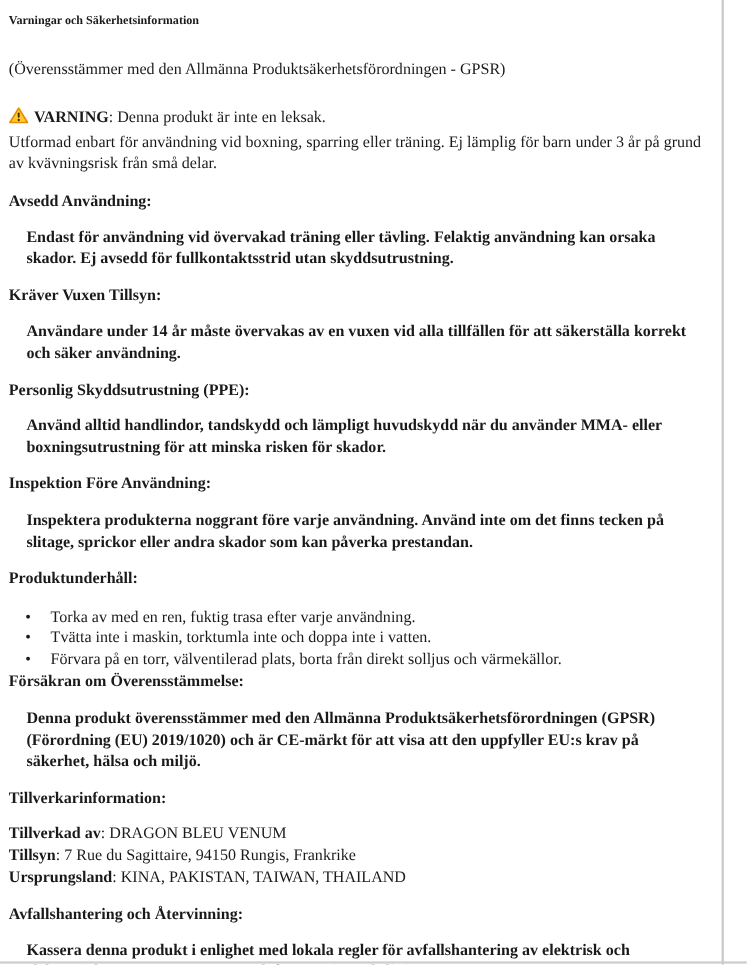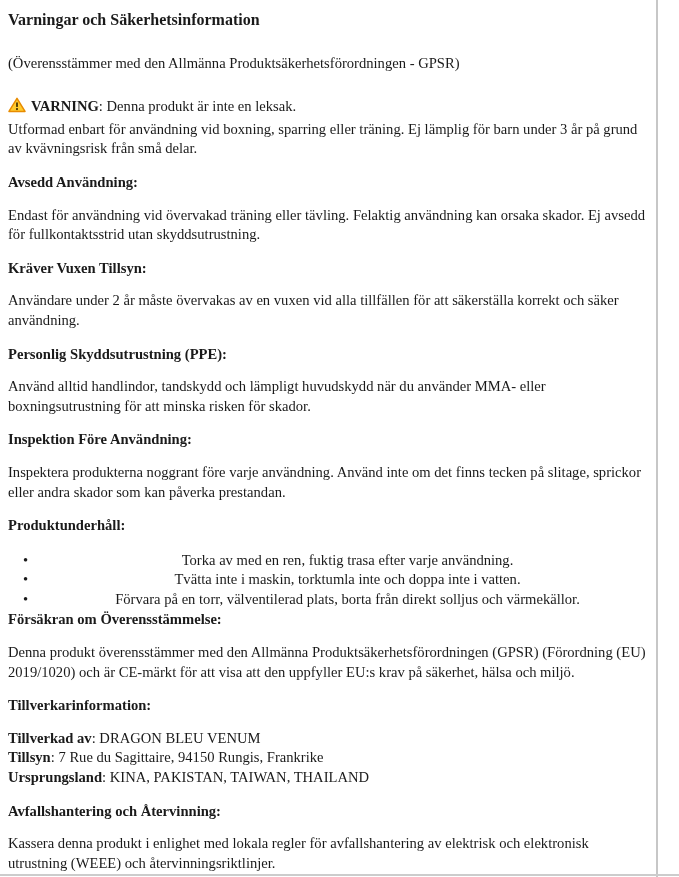--- a/index.html
+++ b/index.html
@@ -3,31 +3,31 @@
 <meta charset="utf-8">
 <style>
   html,body{margin:0;padding:0;}
   body{
     width:679px;height:877px;position:relative;overflow:hidden;
     background:#ffffff;color:#1a1a1a;
     font-family:"Liberation Serif","DejaVu Serif",serif;
     font-size:14.6px;line-height:19.6px;
   }
   .page{position:absolute;top:5px;left:8px;width:641px;}
-  .title{font-weight:bold;font-size:16px;margin:5px 0 14px;}
+  .title{font-weight:bold;font-size:11px;margin:5px 0 14px;}
   .sub{margin:24px 0;}
   .h{font-weight:bold;margin:14px 0 13px;}
   .h.tight{margin-top:1px;}
-  .p{margin:13px 0 14px;}
+  .p{margin:13px 16px 14px;font-weight:bold;}
   .warn-group{margin:14px 0;}
   .warn-line{margin:0 0 1px;}
   .warn-label{font-weight:bold;}
   .warn-icon{display:inline-block;vertical-align:-2px;margin-right:5px;}
   ul.bullets{list-style:none;margin:15px 0 0;padding:0 0 0 13px;}
-  ul.bullets li{position:relative;padding-left:25px;margin:0;text-align:center;}
+  ul.bullets li{position:relative;padding-left:25px;margin:0;}
   ul.bullets li::before{content:"•";position:absolute;left:2px;top:0;}
   .mrows{margin:13px 0 14px;font-family:Liberation Serif, serif;}
   .mrow .lbl{font-weight:bold;}
   .vline{position:absolute;top:0;left:656px;width:2px;height:877px;background:#c7c7c7;}
   .hline{position:absolute;left:0;bottom:1px;width:679px;height:2px;background:#cccccc;}
 </style>
 </head>
 <body>
 
 <div class="page">
@@ -45,21 +45,21 @@
             <circle cx="9" cy="12.1" r="1.05" fill="#3d2b00"></circle>
           </svg></span><span class="warn-label">VARNING</span><span>: Denna produkt är inte en leksak.</span>
     </div>
     <div>Utformad enbart för användning vid boxning, sparring eller träning. Ej lämplig för barn under 3 år på grund av kvävningsrisk från små delar.</div>
   </div>
 
   <div class="h">Avsedd Användning:</div>
   <div class="p">Endast för användning vid övervakad träning eller tävling. Felaktig användning kan orsaka skador. Ej avsedd för fullkontaktsstrid utan skyddsutrustning.</div>
 
   <div class="h">Kräver Vuxen Tillsyn:</div>
-  <div class="p">Användare under 2 år måste övervakas av en vuxen vid alla tillfällen för att säkerställa korrekt och säker användning.</div>
+  <div class="p">Användare under 14 år måste övervakas av en vuxen vid alla tillfällen för att säkerställa korrekt och säker användning.</div>
 
   <div class="h">Personlig Skyddsutrustning (PPE):</div>
   <div class="p">Använd alltid handlindor, tandskydd och lämpligt huvudskydd när du använder MMA- eller boxningsutrustning för att minska risken för skador.</div>
 
   <div class="h">Inspektion Före Användning:</div>
   <div class="p">Inspektera produkterna noggrant före varje användning. Använd inte om det finns tecken på slitage, sprickor eller andra skador som kan påverka prestandan.</div>
 
   <div class="h">Produktunderhåll:</div>
   <ul class="bullets">
     <li>Torka av med en ren, fuktig trasa efter varje användning.</li>

